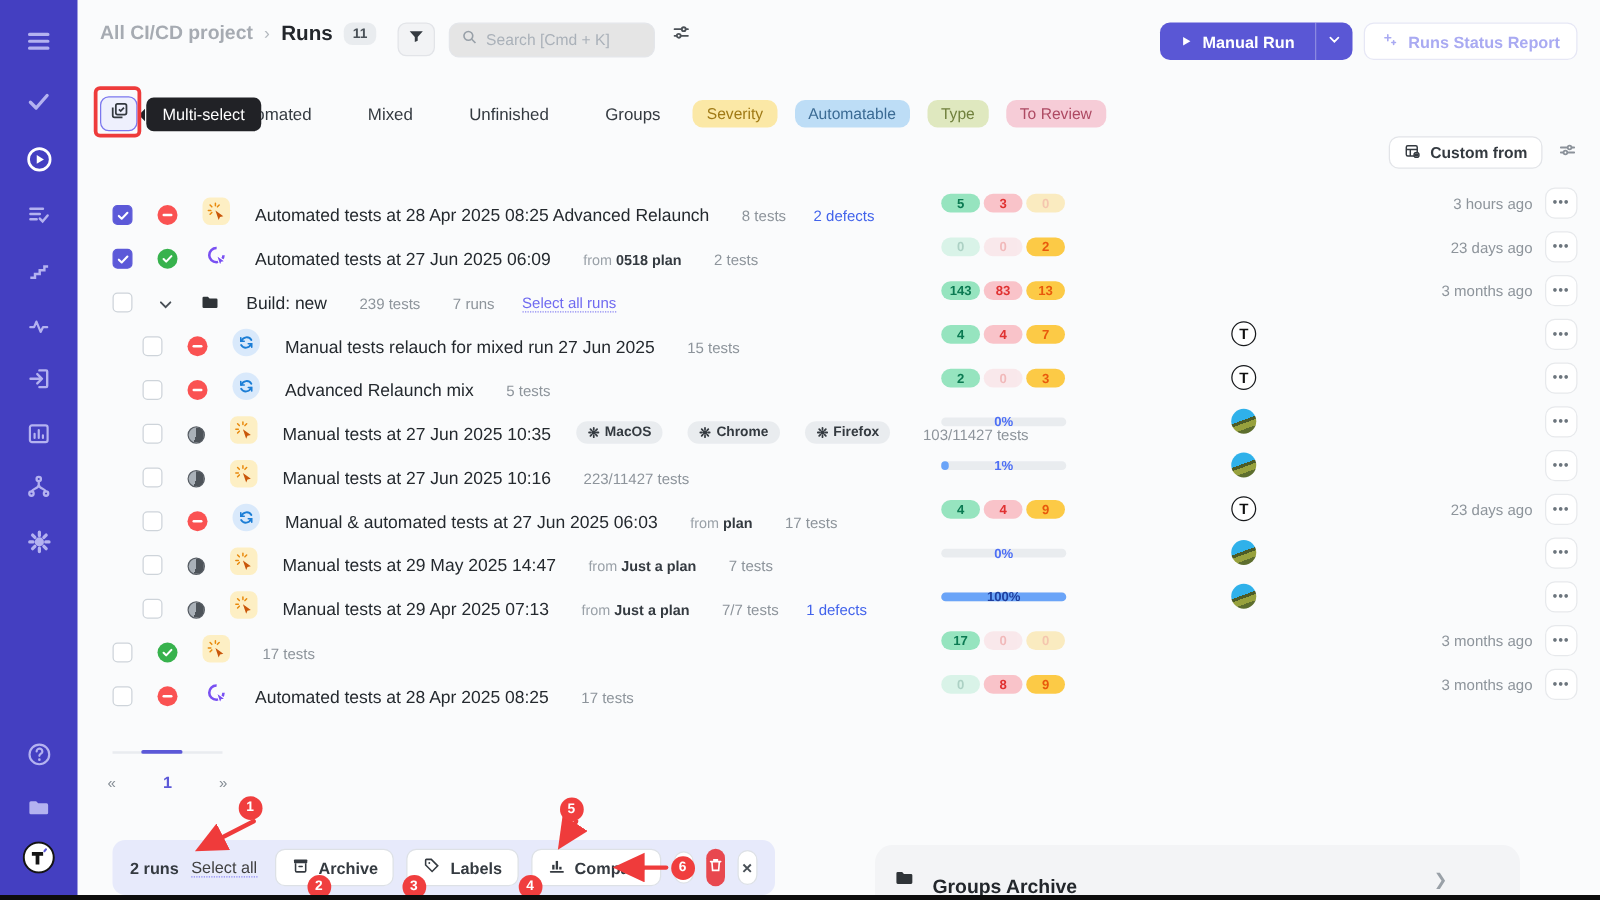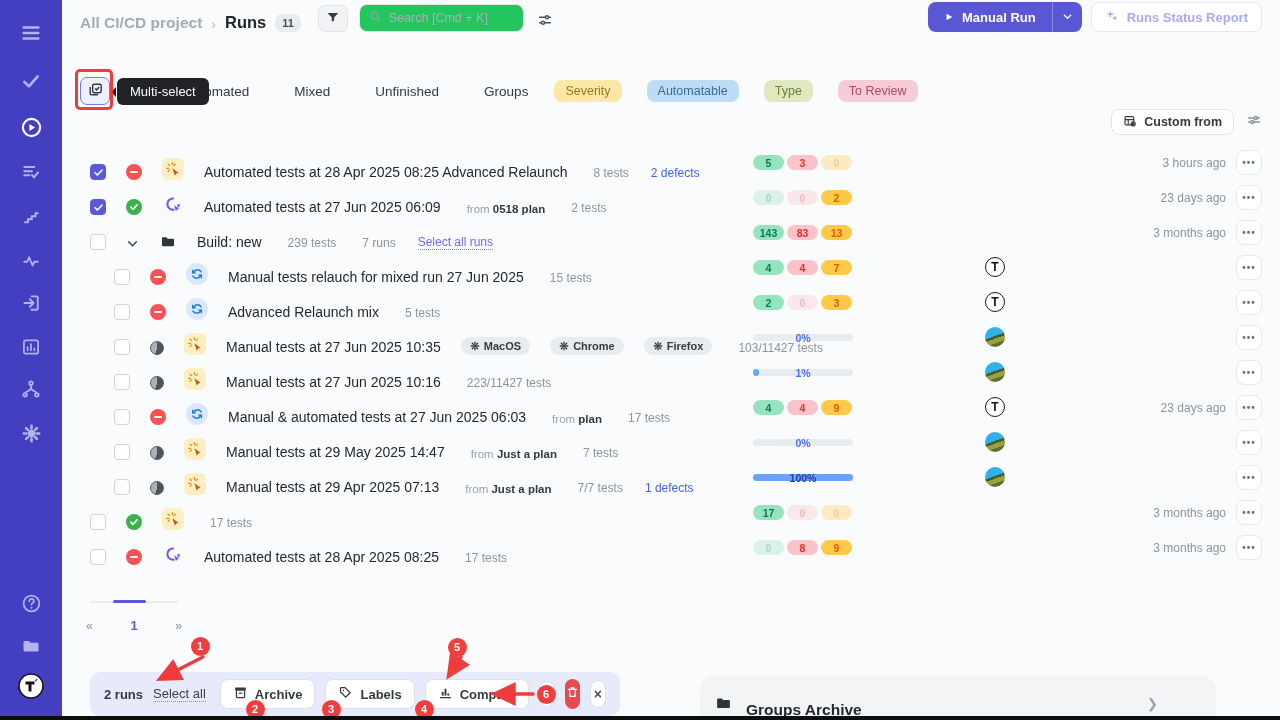--- a/index.html
+++ b/index.html
@@ -8,43 +8,43 @@
 
   
   .sidebar { position:absolute; left:0; top:0; width:62px; height:720px; background:#443fc1; z-index:5; }
   .snav { position:absolute; left:0; width:62px; height:30px; display:flex; align-items:center; justify-content:center; color:#b4b2f0; }
   .snav.active { color:#ffffff; }
   .snav svg { display:block; }
 
   
   .main { position:absolute; left:62px; top:0; width:1218px; height:720px; }
 
-  .topbar { position:absolute; top:2px; left:18px; right:18px; height:30px; display:flex; align-items:flex-end; }
+  .topbar { position:absolute; top:18px; left:18px; right:18px; height:30px; display:flex; align-items:flex-start; }
   .crumb-proj { font-size:15.5px; font-weight:bold; color:#a6abb2; }
   .crumb-sep { font-size:14px; color:#b3b8be; margin:0 9px; }
   .crumb-page { font-size:16.5px; font-weight:bold; color:#22262b; }
   .count-badge { background:#e9ecef; color:#495057; font-size:11px; font-weight:bold; border-radius:7px; padding:3px 7px; margin-left:9px; }
   .funnel-btn { width:30px; height:27px; margin-left:17px; border:1px solid #e2e4e8; background:#f2f3f5; border-radius:7px; display:flex; align-items:center; justify-content:center; color:#343a40; }
-  .search-box { width:165px; height:28px; margin-left:11px; border:1px solid #e4e6ea; background:#22c55e; border-radius:8px; display:flex; align-items:center; padding:0 9px; gap:7px; color:#98a0a8; }
+  .search-box { width:165px; height:28px; margin-left:11px; border:1px solid #e4e6ea; background:#e5e5e5; border-radius:8px; display:flex; align-items:center; padding:0 9px; gap:7px; color:#98a0a8; }
   .search-box input { border:none; outline:none; width:120px; font-size:12.5px; color:#495057; background:transparent; font-family:inherit; }
   .search-box input::placeholder { color:#aab1b9; }
   .sliders-ico { margin-left:13px; color:#4b5157; }
   .top-spacer { flex:1; }
   .manual-run { height:30px; background:#5a57d5; border-radius:8px; display:flex; align-items:stretch; color:#fff; overflow:hidden; }
   .mr-main { display:flex; align-items:center; gap:8px; padding:0 16px; font-size:13px; font-weight:bold; }
   .mr-div { width:1px; background:rgba(255,255,255,.3); }
   .mr-caret { display:flex; align-items:center; padding:0 9px; }
   .report-btn { height:30px; margin-left:9px; background:#fff; border:1px solid #e6e7f5; border-radius:8px; display:flex; align-items:center; gap:8px; padding:0 13px; color:#a9aaf2; font-size:13px; font-weight:bold; }
 
   
   .filterbar { position:absolute; top:77px; left:18px; right:18px; height:28px; display:flex; align-items:center; }
   .ms-btn { width:30px; height:28px; border:1.5px solid #7b77ee; background:#eef0fd; border-radius:7px; display:flex; align-items:center; justify-content:center; color:#343a40; }
   .tabs { display:flex; gap:45px; margin-left:74px; }
   .tab { font-size:13.5px; color:#343a40; font-weight:500; white-space:nowrap; }
-  .chips { display:flex; gap:25px; margin-left:26px; }
+  .chips { display:flex; gap:14px; margin-left:26px; }
   .chip { font-size:12.5px; font-weight:500; padding:4px 11px; border-radius:8px; white-space:nowrap; }
 
   .viewbar { position:absolute; top:109px; right:18px; height:26px; display:flex; align-items:center; gap:12px; }
   .cview-btn { height:26px; border:1px solid #e2e4e8; background:#fff; border-radius:8px; display:flex; align-items:center; gap:7px; padding:0 11px; font-size:12.5px; font-weight:bold; color:#343a40; }
   .viewbar .s2 { color:#8b929a; }
 
   
   .rows { position:absolute; top:145px; left:0; right:0; }
   .row { position:relative; height:35px; }
   .lead { position:absolute; left:28px; top:0; height:35px; display:flex; align-items:flex-end; gap:20px; }

